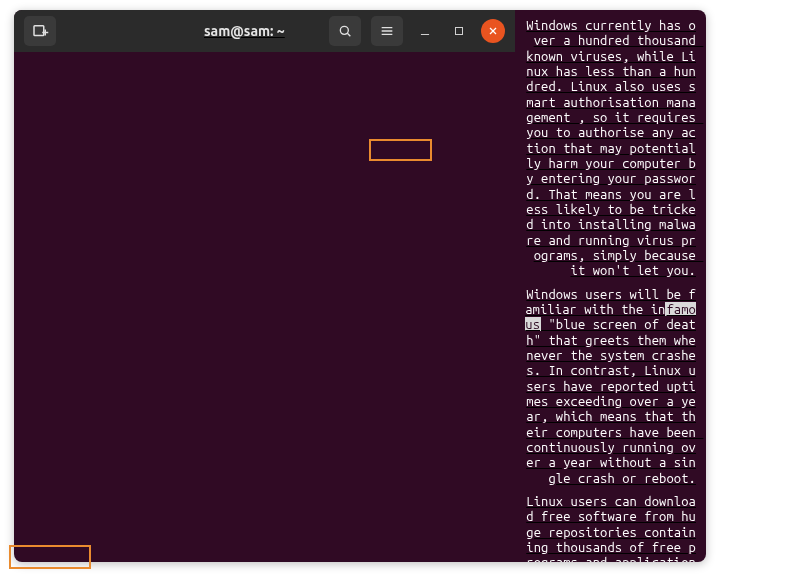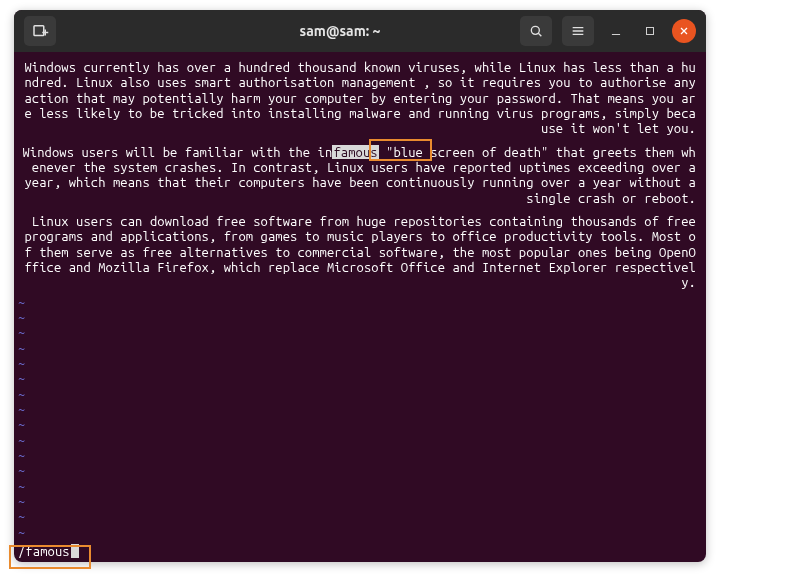--- a/index.html
+++ b/index.html
@@ -15,21 +15,22 @@
     position: absolute;
     left: 14px;
     top: 10px;
     width: 692px;
     height: 552px;
     background: #300a24;
     border-radius: 8px;
     box-shadow: 0 2px 10px rgba(0,0,0,0.25);
     overflow: hidden;
     display: flex;
-    flex-direction: column;
+    flex-direction: row;
+    text-decoration: underline;
   }
   .titlebar {
     height: 42px;
     background: #2b2b2b;
     display: flex;
     align-items: center;
     padding: 0 10px;
     color: #dcdcdc;
     flex-shrink: 0;
   }

